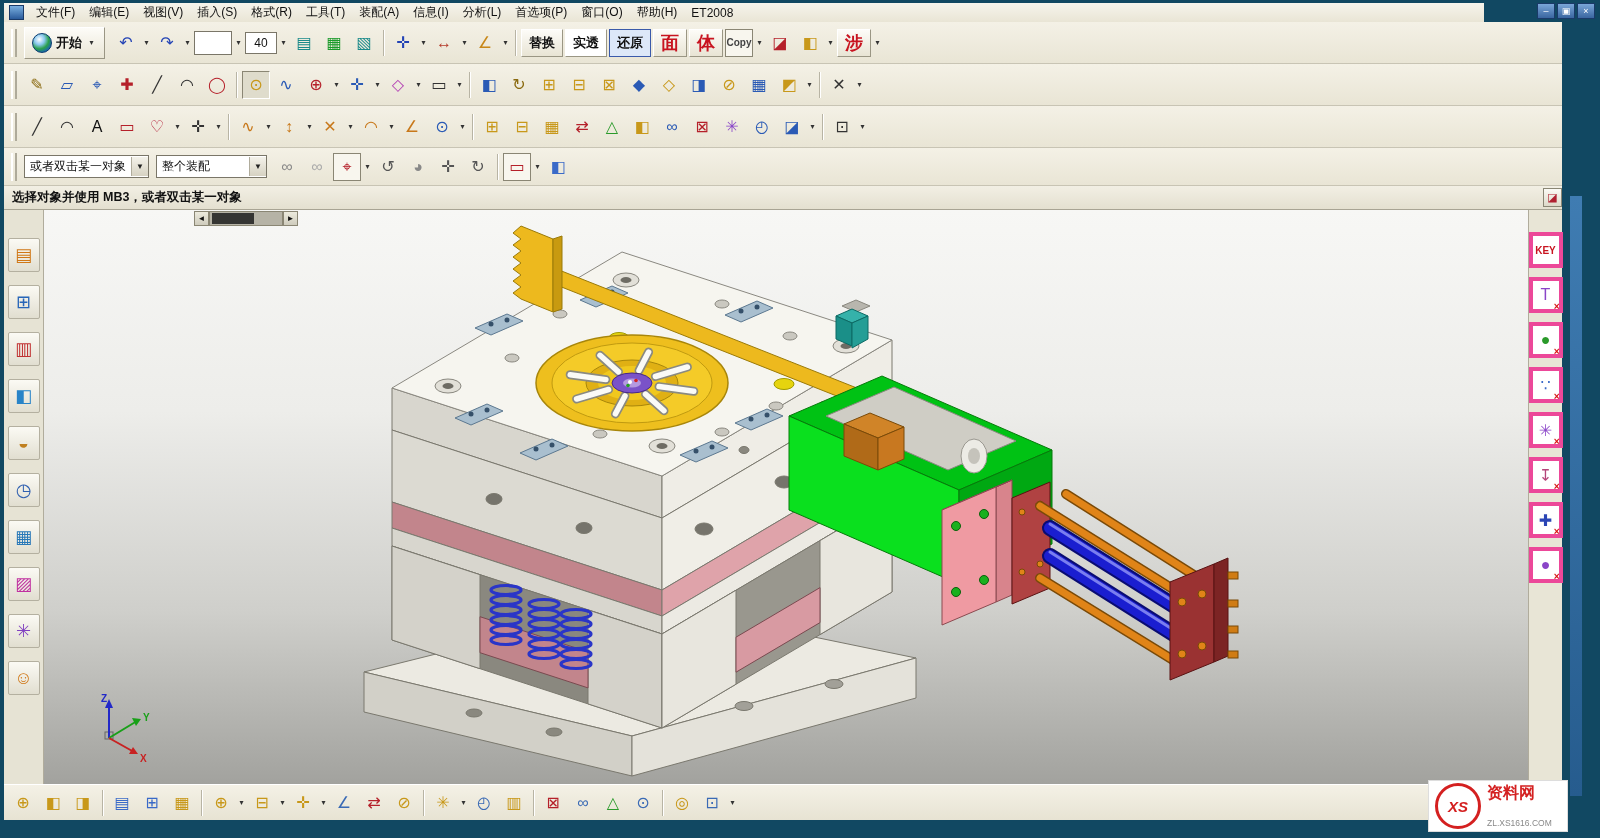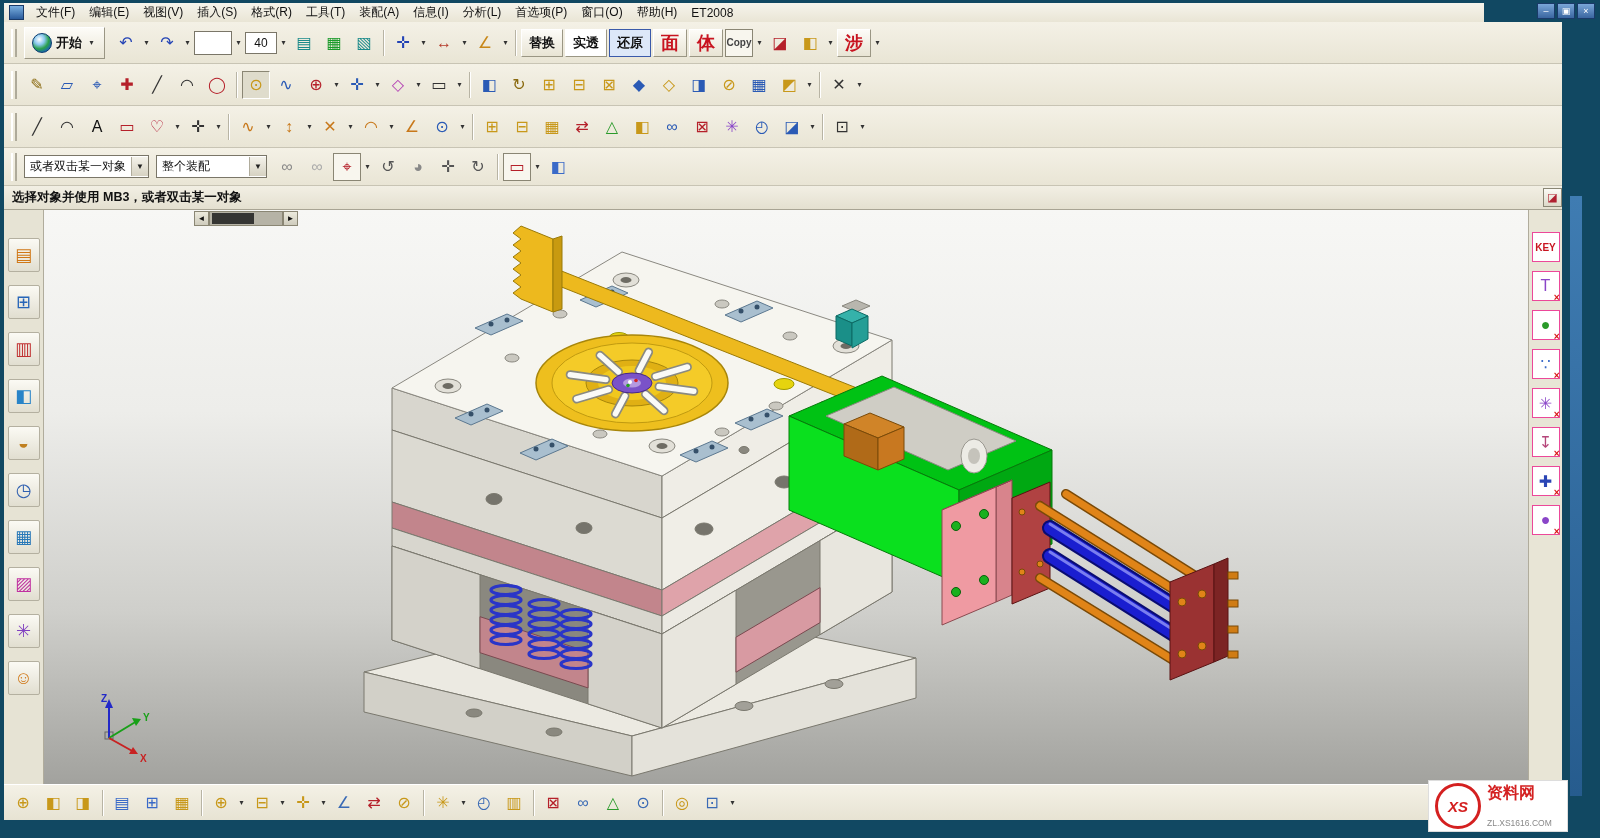--- a/index.html
+++ b/index.html
@@ -58,21 +58,21 @@
   #viewport{left:44px;top:210px;width:1484px;height:574px;
             background:linear-gradient(180deg,#f7f7f5 0%,#ededea 35%,#cfcfcb 70%,#a2a29e 100%);}
   .mscroll{position:absolute;left:150px;top:1px;height:15px;display:flex;z-index:5}
   .mbtn{width:15px;height:15px;display:flex;align-items:center;justify-content:center;font-size:8px;
         background:linear-gradient(#eceadd,#cfccbd);border:1px solid #8a8674;box-sizing:border-box}
   .mtrack{width:74px;height:15px;background:#b6b3a6;border:1px solid #8a8674;position:relative;box-sizing:border-box}
   .mthumb{position:absolute;left:2px;top:1px;width:42px;height:11px;background:#353533}
   #resource-bar{left:1528px;top:210px;width:34px;height:574px;background:#e8e5d6;border-left:1px solid #b0ac9c;
                 display:flex;flex-direction:column;align-items:center;gap:9px;padding-top:22px;box-sizing:border-box}
   .resico{width:26px;height:28px;display:flex;align-items:center;justify-content:center;font-size:16px;
-          background:#fff;border:1px solid #ec4899;position:relative}
+          background:#fff;border:4px solid #ec4899;position:relative}
   .keyico{font-size:10px;font-weight:bold;color:#c81420;background:#fff}
   .xbadge{position:absolute;right:-1px;bottom:-3px;color:#d81414;font-size:10px;font-weight:bold;font-style:normal}
   #bottom-bar{left:4px;top:784px;width:1558px;height:36px;display:flex;align-items:center;
               background:linear-gradient(#f4f1e6,#e7e3d3);border-top:1px solid #fff;box-sizing:border-box;padding:0 4px}
   #bottom-border{left:0;top:820px;width:1600px;height:18px;background:#114862}
   #right-strip{left:1570px;top:196px;width:12px;height:600px;background:linear-gradient(180deg,#3f7cb2,#265c8e)}
   #res-toggle{left:1543px;top:188px;width:17px;height:17px;display:flex;align-items:center;justify-content:center;
               background:linear-gradient(#fbfaf4,#ddd9c9);border:1px solid #8a8674;font-size:11px;color:#b02030}
   
   #watermark{left:1428px;top:780px;width:140px;height:52px;background:#fff;border:1px solid #ddd;

